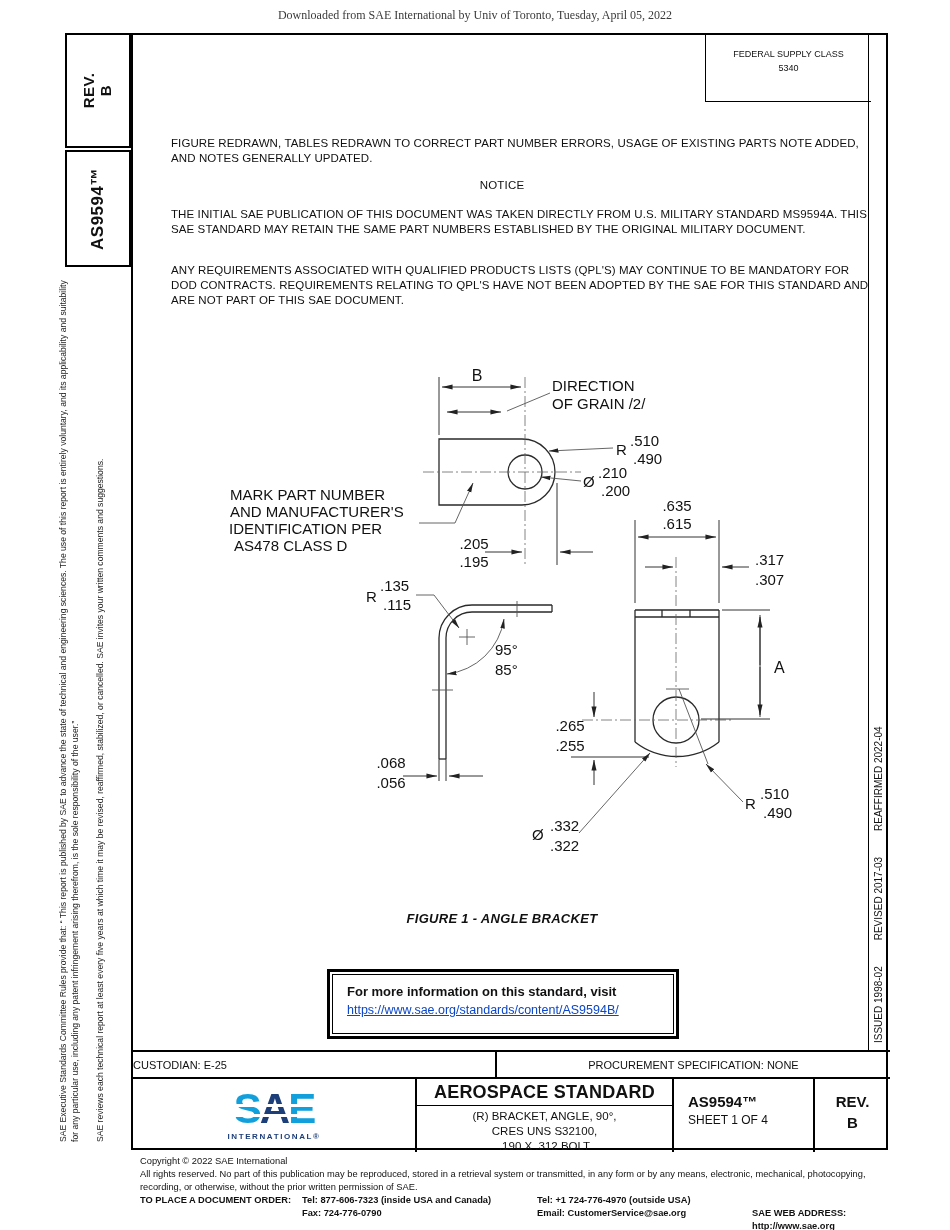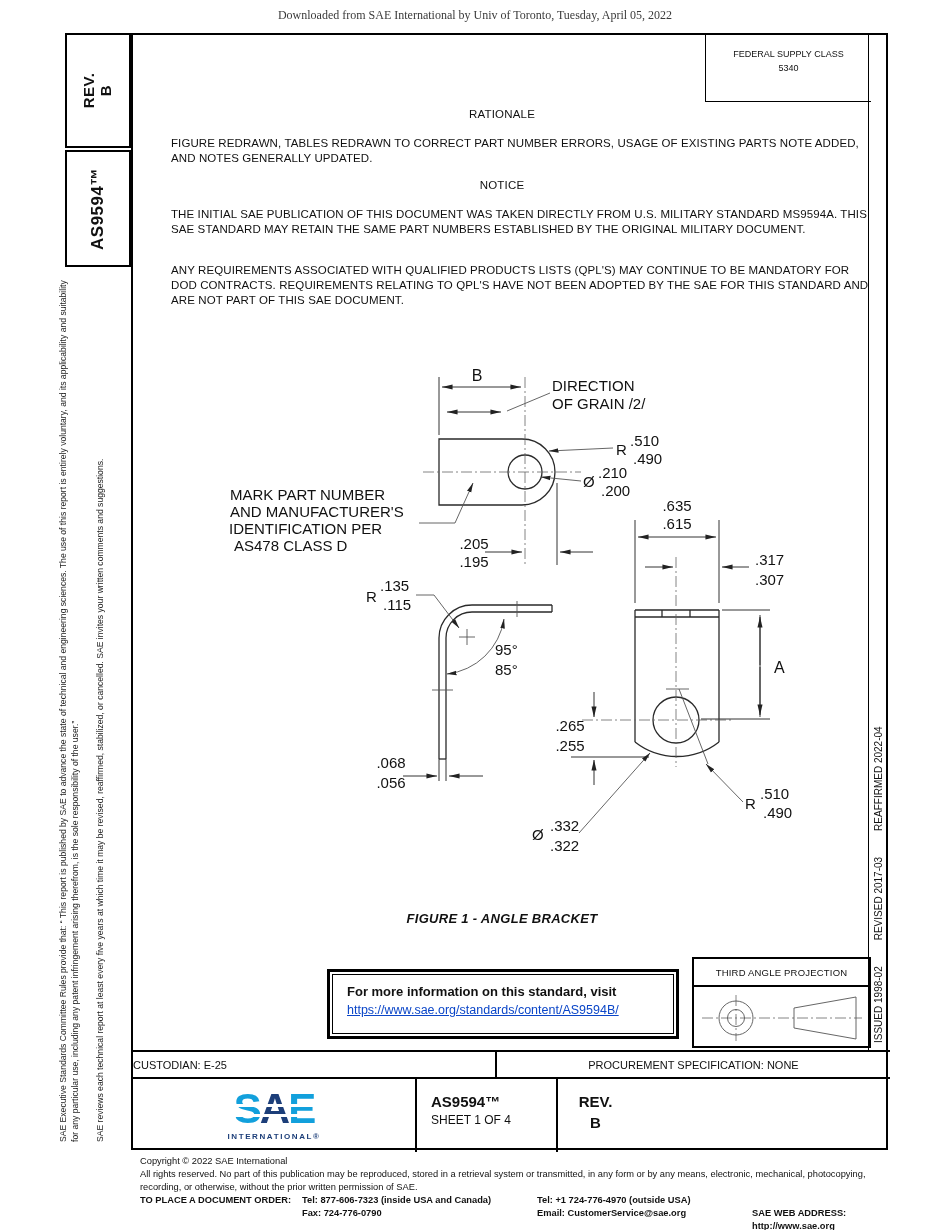--- a/index.html
+++ b/index.html
@@ -122,21 +122,20 @@
       <span>ISSUED 1998-02</span>
       <span>REVISED 2017-03</span>
       <span>REAFFIRMED 2022-04</span>
     </div>
 
     <div class="abs" id="fed-box">
       <div>FEDERAL SUPPLY CLASS</div>
       <div>5340</div>
     </div>
 
-    <div class="abs doc-h" id="h-rationale">RATIONALE</div>
     <div class="abs doc-p" id="p-rationale">FIGURE REDRAWN, TABLES REDRAWN TO CORRECT PART NUMBER ERRORS, USAGE OF EXISTING PARTS NOTE ADDED, AND NOTES GENERALLY UPDATED.</div>
     <div class="abs doc-h" id="h-notice">NOTICE</div>
     <div class="abs doc-p" id="p-notice1">THE INITIAL SAE PUBLICATION OF THIS DOCUMENT WAS TAKEN DIRECTLY FROM U.S. MILITARY STANDARD MS9594A. THIS SAE STANDARD MAY RETAIN THE SAME PART NUMBERS ESTABLISHED BY THE ORIGINAL MILITARY DOCUMENT.</div>
     <div class="abs doc-p" id="p-notice2">ANY REQUIREMENTS ASSOCIATED WITH QUALIFIED PRODUCTS LISTS (QPL'S) MAY CONTINUE TO BE MANDATORY FOR DOD CONTRACTS. REQUIREMENTS RELATING TO QPL'S HAVE NOT BEEN ADOPTED BY THE SAE FOR THIS STANDARD AND ARE NOT PART OF THIS SAE DOCUMENT.</div>
 
     <svg class="abs" id="drawing-svg" width="738" height="690" viewBox="0 0 738 690">
       <defs>
         <marker id="arr" viewBox="0 0 10 6" refX="9.6" refY="3" markerWidth="11" markerHeight="6.6" orient="auto-start-reverse">
           <path d="M0,0.7 L10,3 L0,5.3 Z" fill="#222"></path>
         </marker>
@@ -282,41 +281,39 @@
 
     <div class="abs" id="fig-caption">FIGURE 1 - ANGLE BRACKET</div>
 
     <div class="abs" id="info-box">
       <div class="inner">
         <div id="info-line1">For more information on this standard, visit</div>
         <a href="#" id="info-link">https://www.sae.org/standards/content/AS9594B/</a>
       </div>
     </div>
 
-    <div class="abs" id="proj-box">
-      <div id="proj-head">THIRD ANGLE PROJECTION</div>
-      <svg width="175" height="58" viewBox="0 0 175 58">
-        <line class="cl" x1="8" y1="31" x2="168" y2="31"></line>
-        <line class="cl" x1="42" y1="8" x2="42" y2="54"></line>
-        <circle class="thin" cx="42" cy="31" r="17"></circle>
-        <circle class="thin" cx="42" cy="31" r="8.5"></circle>
-        <path class="thin" d="M100,21 L162,10 L162,52 L100,41 Z"></path>
-      </svg>
-    </div>
 
     <div class="abs" id="row-custodian">
       <div id="cell-custodian">CUSTODIAN: E-25</div>
       <div id="cell-procurement">PROCUREMENT SPECIFICATION: NONE</div>
     </div>
 
     <div class="abs" id="title-block">
       <div class="tb-cell" id="tb-logo">
         <div id="sae-logo">
           <div id="sae-word"><span class="s">S</span><span class="a">A</span><span class="e">E</span><span class="stripe st1"></span><span class="stripe st2"></span></div>
           <div id="sae-intl">INTERNATIONAL®</div>
+        </div>
+      </div>
+      <div class="tb-cell" id="tb-title">
+        <div class="tb-head">AEROSPACE STANDARD</div>
+        <div class="tb-sub">
+          <div>(R) BRACKET, ANGLE, 90°,</div>
+          <div>CRES UNS S32100,</div>
+          <div>.190 X .312 BOLT</div>
         </div>
       </div>
       <div class="tb-cell" id="tb-num">
         <div class="num">AS9594™</div>
         <div class="sheet">SHEET 1 OF 4</div>
       </div>
       <div class="tb-cell" id="tb-rev">
         <div>REV.</div>
         <div>B</div>
       </div>

